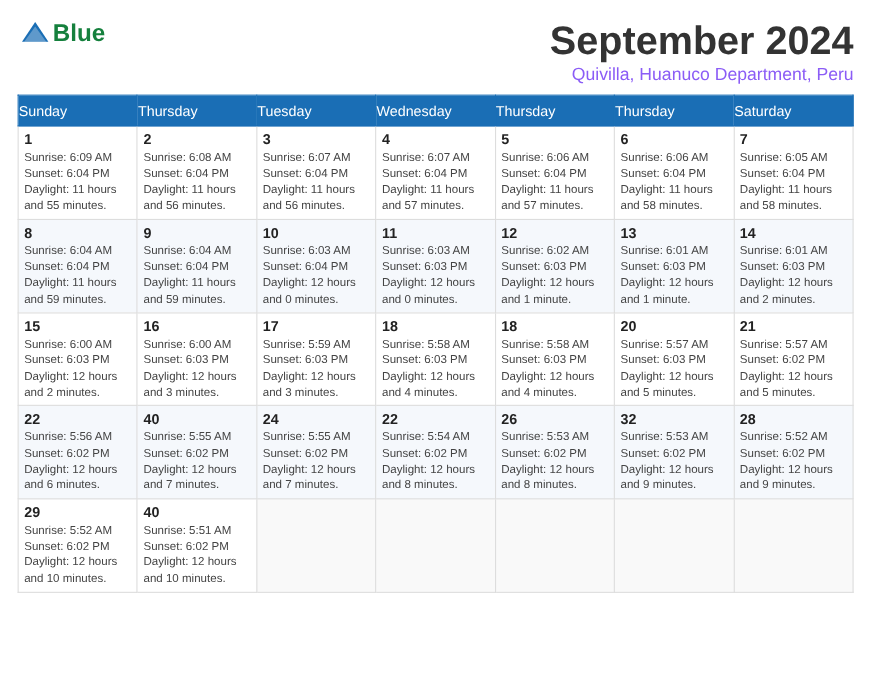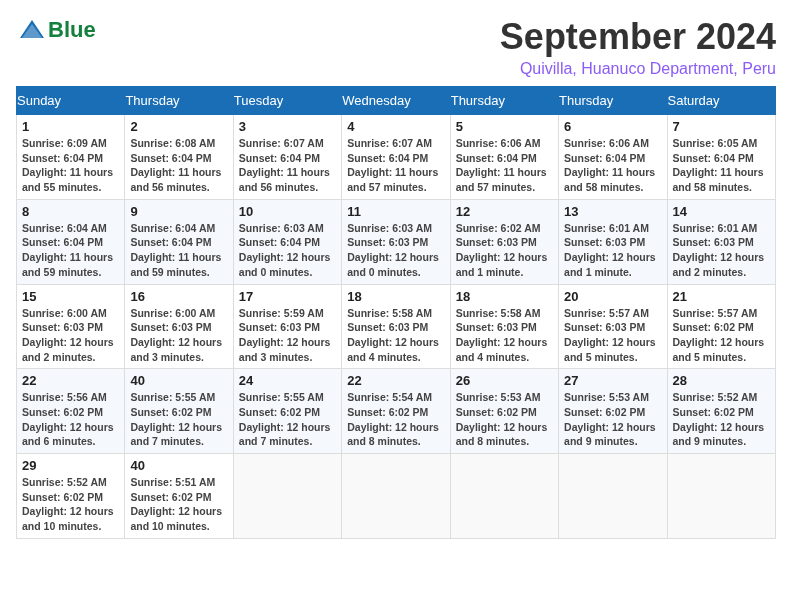--- a/index.html
+++ b/index.html
@@ -77,21 +77,20 @@
       font-size: 13px;
       font-weight: bold;
       color: #222;
       display: block;
       margin-bottom: 2px;
     }
     .day-info {
       color: #444;
       font-size: 10.5px;
       line-height: 1.4;
-      font-weight: bold;
     }
     .empty-cell {
       background: #f9f9f9 !important;
     }
   </style>
 </head>
 <body>
 
 <div class="header">
   <div class="logo">
@@ -331,21 +330,21 @@
       </td>
         <td>
         <span class="day-num">26</span>
         <div class="day-info">
           Sunrise: 5:53 AM<br>
           Sunset: 6:02 PM<br>
           Daylight: 12 hours and 8 minutes.
         </div>
       </td>
         <td>
-        <span class="day-num">27</span>
+        <span class="day-num">32</span>
         <div class="day-info">
           Sunrise: 5:53 AM<br>
           Sunset: 6:02 PM<br>
           Daylight: 12 hours and 9 minutes.
         </div>
       </td>
         <td>
         <span class="day-num">28</span>
         <div class="day-info">
           Sunrise: 5:52 AM<br>

